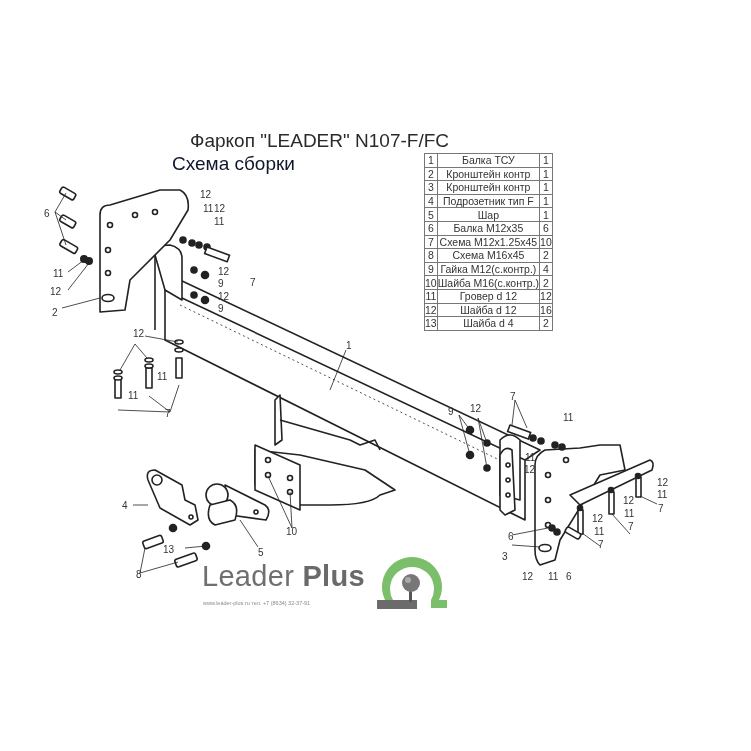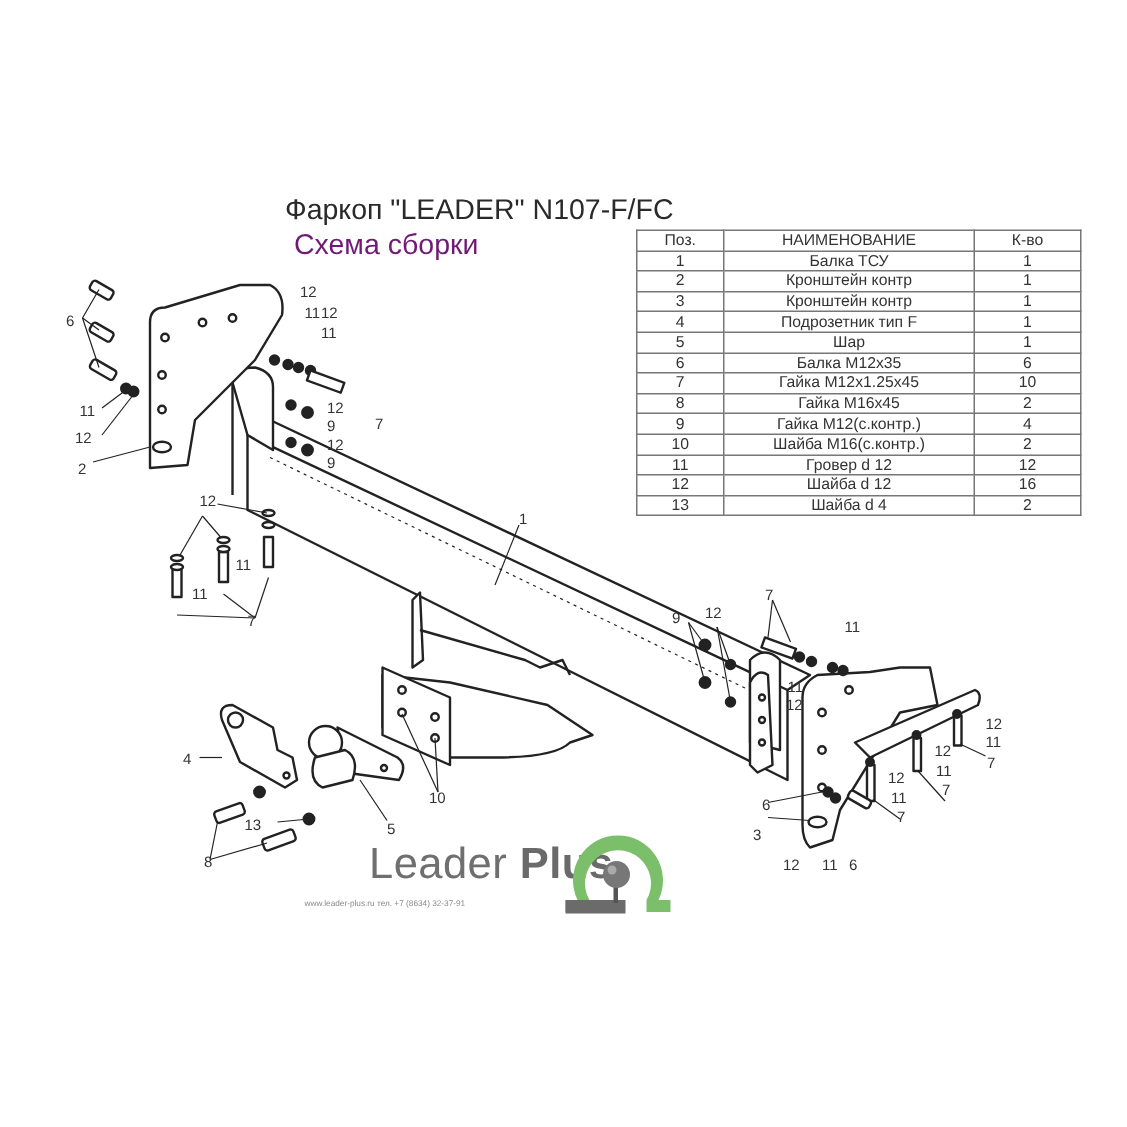--- a/index.html
+++ b/index.html
@@ -1,43 +1,38 @@
 <!DOCTYPE html>
 <html><head>
 <meta charset="utf-8">
 <style>
   html, body { margin:0; padding:0; background:#ffffff; }
   body { width:751px; height:751px; position:relative; overflow:hidden; font-family:"Liberation Sans", sans-serif; color:#222; }
   .title { position:absolute; left:190px; top:130px; font-size:19px; line-height:22px; color:#2a2a2a; white-space:nowrap; }
-  .subtitle { position:absolute; left:196px; top:153px; font-size:19px; line-height:22px; color:#701a75; white-space:nowrap; }
+  .subtitle { position:absolute; left:172px; top:153px; font-size:19px; line-height:22px; color:#0f172a; white-space:nowrap; }
   table.parts { position:absolute; left:424px; top:153px; border-collapse:collapse; font-size:10.5px; color:#333; }
   table.parts td, table.parts th { border:1px solid #777; padding:0; height:12.6px; line-height:12px; text-align:center; font-weight:normal; }
   table.parts .c1 { width:57px; }
   table.parts .c2 { width:166px; }
   table.parts .c3 { width:70px; }
   svg.diagram { position:absolute; left:0; top:0; }
   .lbl { font-family:"Liberation Sans", sans-serif; font-size:10px; fill:#333; }
-  .brand { position:absolute; left:202px; top:560px; font-size:29px; color:#6f6f6f; white-space:nowrap; letter-spacing:0.3px;margin-left:44px; }
+  .brand { position:absolute; left:202px; top:560px; font-size:29px; color:#6f6f6f; white-space:nowrap; letter-spacing:0.3px; }
   .brand b { color:#6a6a6a; }
   .contacts { position:absolute; left:203px; top:600px; font-size:5.5px; color:#8a8a8a; white-space:nowrap; }
   .logo { position:absolute; left:375px; top:550px; width:75px; height:62px; }
 </style>
 </head>
 <body>
 
 <div class="title">Фаркоп "LEADER" N107-F/FC</div>
 <div class="subtitle">Схема сборки</div>
 
 <table class="parts">
   <tbody>
-      <tr>
-    <th class="c1">Поз.</th>
-    <th class="c2">НАИМЕНОВАНИЕ</th>
-    <th class="c3">К-во</th>
-  </tr>
   <tr>
         <td>1</td>
         <td>Балка ТСУ</td>
         <td>1</td>
       </tr>
   <tr>
         <td>2</td>
         <td>Кронштейн контр</td>
         <td>1</td>
       </tr>
@@ -56,26 +51,26 @@
         <td>Шар</td>
         <td>1</td>
       </tr>
   <tr>
         <td>6</td>
         <td>Балка М12х35</td>
         <td>6</td>
       </tr>
   <tr>
         <td>7</td>
-        <td>Гайка М12х1.25х45</td>
+        <td>Схема М12х1.25х45</td>
         <td>10</td>
       </tr>
   <tr>
         <td>8</td>
-        <td>Гайка М16х45</td>
+        <td>Схема М16х45</td>
         <td>2</td>
       </tr>
   <tr>
         <td>9</td>
         <td>Гайка М12(с.контр.)</td>
         <td>4</td>
       </tr>
   <tr>
         <td>10</td>
         <td>Шайба  М16(с.контр.)</td>

